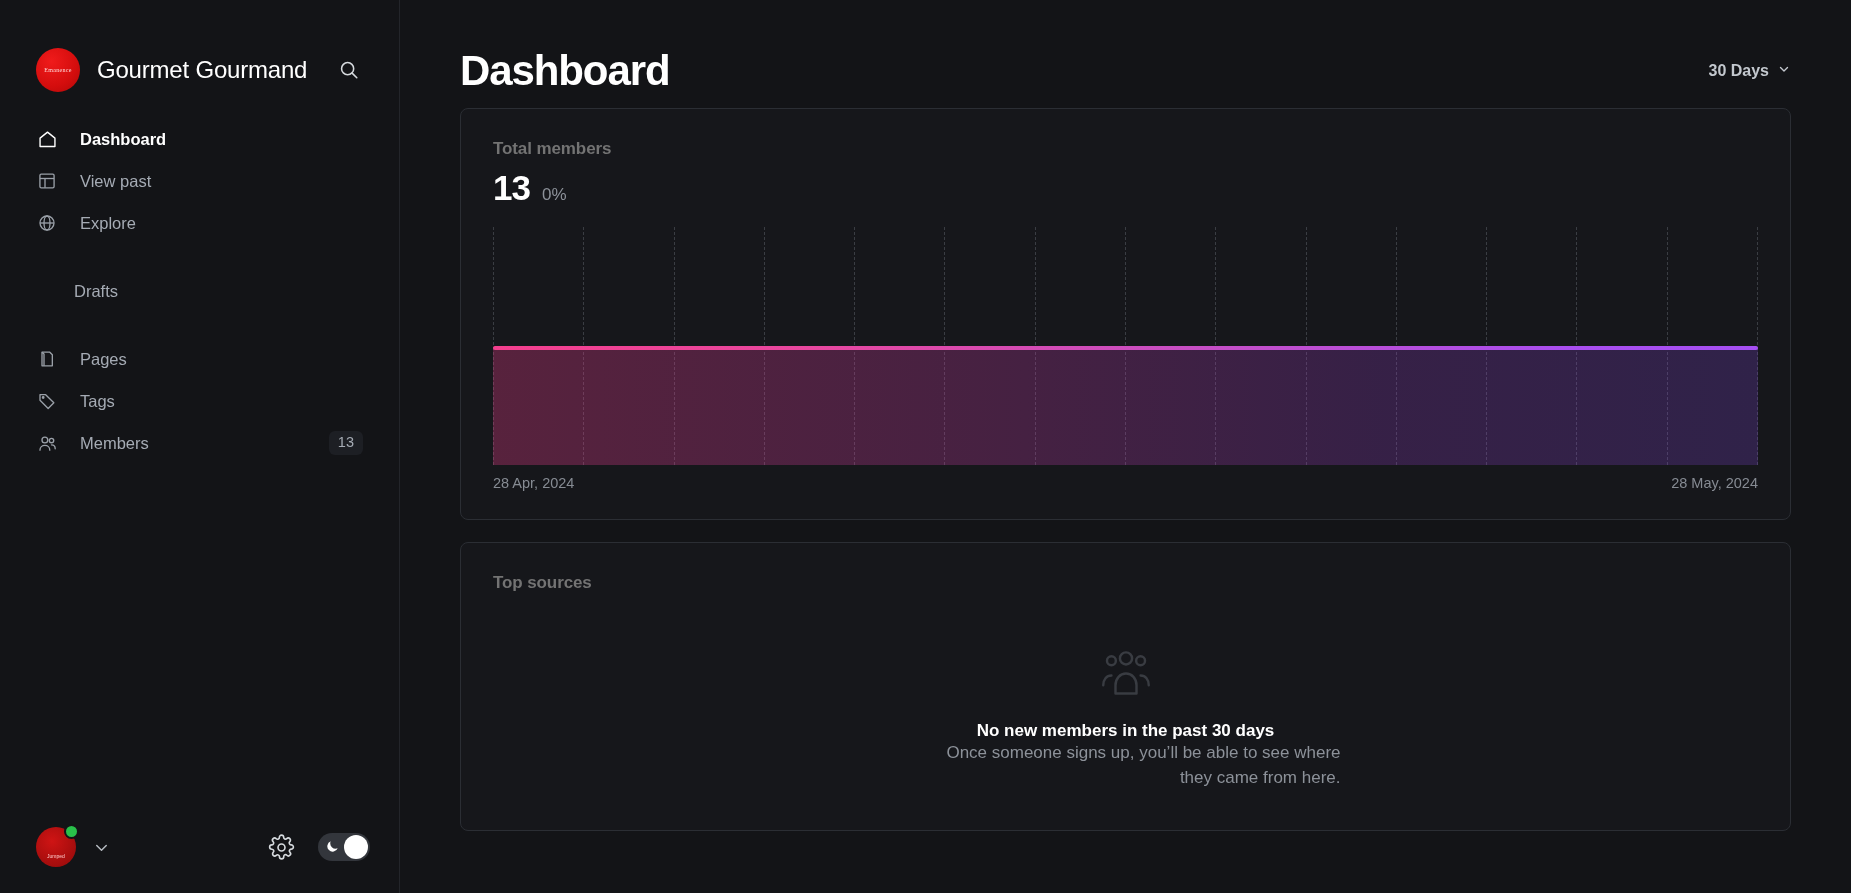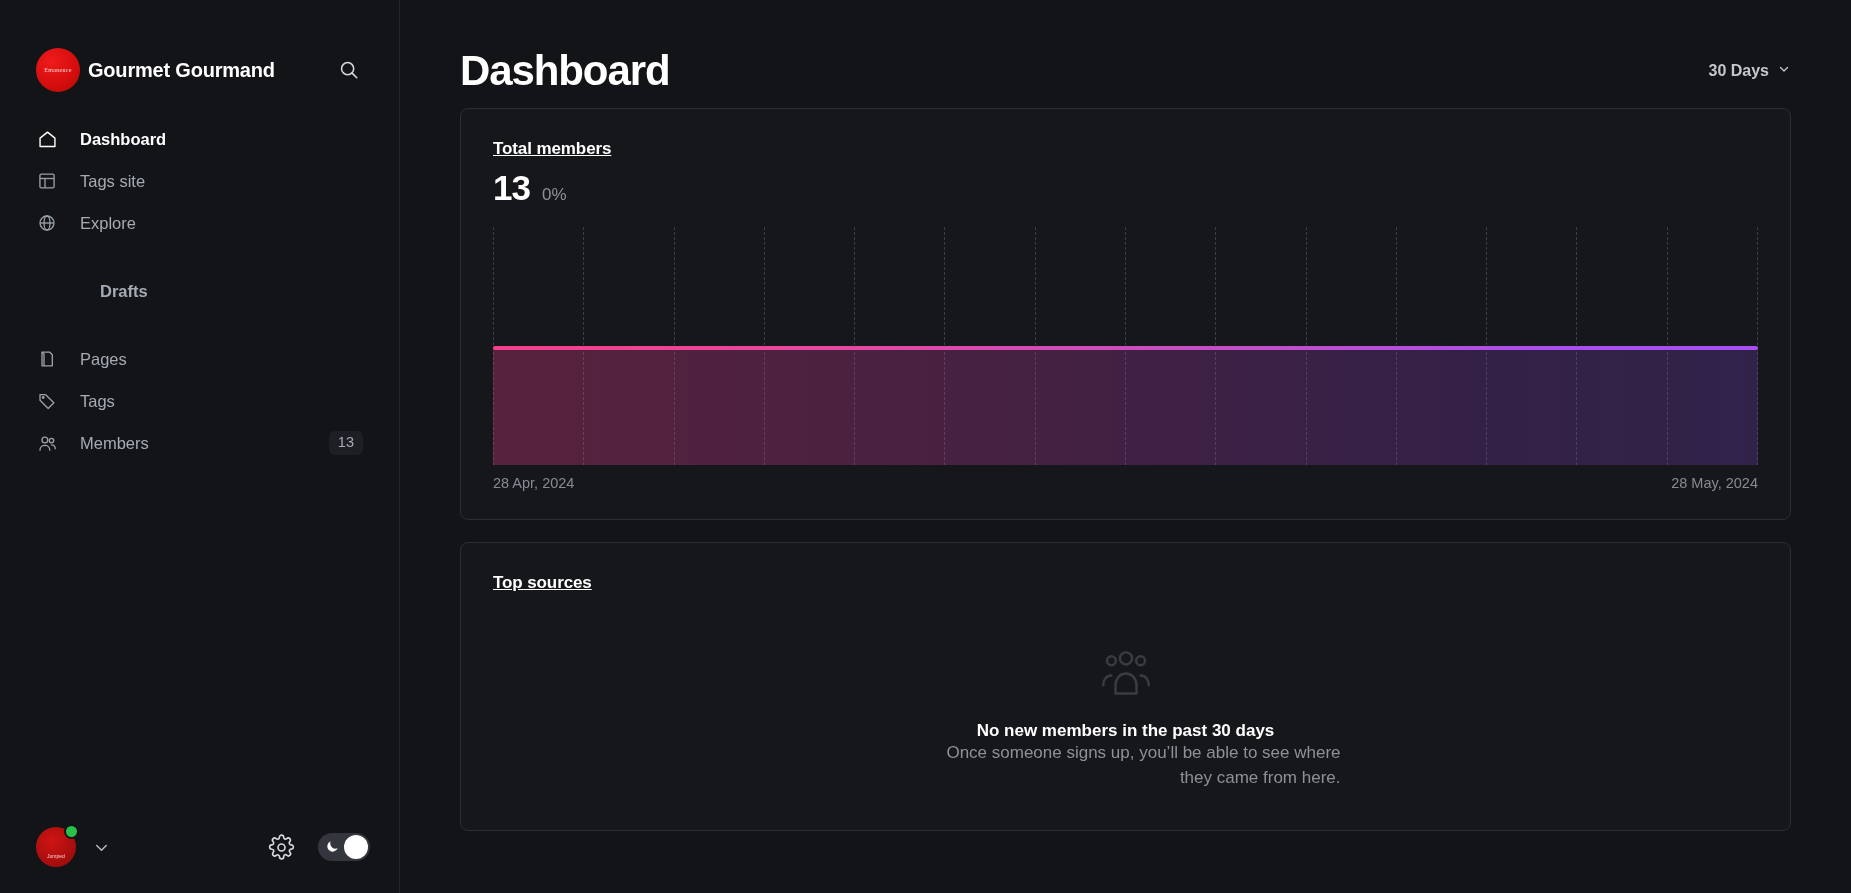--- a/index.html
+++ b/index.html
@@ -31,22 +31,22 @@
     flex: 0 0 44px;
     overflow: hidden;
   }
   .brand-logo span {
     font-size: 6px; color: #ffd9d9; letter-spacing: .3px;
     font-family: "Liberation Serif", serif;
     transform: scaleY(1.1);
     white-space: nowrap;
   }
   .brand-title {
-    margin-left: 8px; color: #ffffff;
-    font-size: 20px; font-weight: 700; letter-spacing: -0.2px;
+    margin-left: 17px; color: #ffffff;
+    font-size: 24px; font-weight: 400; letter-spacing: -0.2px;
     white-space: nowrap;
   }
   .brand-search {
     margin-left: auto; width: 28px; height: 28px;
     display: flex; align-items: center; justify-content: center;
     cursor: pointer;
   }
 
   .nav { padding: 18px 0 0 0; }
   .nav-group { margin-bottom: 26px; }
@@ -55,21 +55,21 @@
     height: 42px; padding: 0 36px;
     color: #a5abb4; font-size: 16.5px;
     cursor: pointer; position: relative;
   }
   .nav-item .ic {
     width: 22px; height: 22px; flex: 0 0 22px;
     display: flex; align-items: center; justify-content: center;
     margin-right: 22px;
   }
   .nav-item.active { color: #ffffff; font-weight: 700; }
-  .nav-item.sub { padding-left: 56px; font-weight: bold; }
+  .nav-item.sub { padding-left: 30px; }
   .nav-item.sub .ic { visibility: hidden; }
   .nav-label { line-height: 1; }
   .nav-badge {
     margin-left: auto; color: #a5abb4; font-size: 14.5px;
     background: #1d1f24; border-radius: 6px;
     padding: 3px 9px; line-height: 1.2;
   }
   .nav-add {
     margin-left: auto; width: 26px; height: 26px;
     display: flex; align-items: center; justify-content: center;
@@ -127,21 +127,21 @@
     color: #c3c8ce; font-size: 16px; font-weight: 600; cursor: pointer;
   }
 
   .card {
     background: #16171b;
     border: 1px solid #2b2e34;
     border-radius: 8px;
     margin: 0 20px 22px 20px;
   }
   .card-pad { padding: 30px 32px 0 32px; }
-  .card-title { color: #ffffff; font-size: 17px; font-weight: 700; letter-spacing: -0.1px; text-decoration: underline; }
+  .card-title { color: #737373; font-size: 17px; font-weight: 700; letter-spacing: -0.1px; }
   .metric-row { display: flex; align-items: baseline; gap: 12px; margin-top: 11px; }
   .metric-value { color: #ffffff; font-size: 35px; font-weight: 700; letter-spacing: -1px; line-height: 1; }
   .metric-delta { color: #8c9199; font-size: 17px; }
 
   .chart-wrap { padding: 22px 32px 0 32px; }
   .chart {
     position: relative; height: 238px; width: 100%;
   }
   .gridlines { position: absolute; inset: 0; display: flex; justify-content: space-between; }
   .gridline { width: 1px; border-left: 1px dashed #3a3d43; height: 100%; }
@@ -207,21 +207,21 @@
           <span class="nav-label">Dashboard</span>
         </div>
         <div class="nav-item">
           <span class="ic">
             <svg width="20" height="20" viewBox="0 0 24 24" fill="none" stroke="#9aa0a8" stroke-width="1.6">
               <rect x="3.5" y="3.8" width="17" height="16.4" rx="1.6"></rect>
                 <line x1="3.5" y1="9" x2="20.5" y2="9"></line>
                 <line x1="9.6" y1="9" x2="9.6" y2="20.2"></line>
             </svg>
           </span>
-          <span class="nav-label">Tags site</span>
+          <span class="nav-label">View past</span>
         </div>
         <div class="nav-item">
           <span class="ic">
             <svg width="20" height="20" viewBox="0 0 24 24" fill="none" stroke="#9aa0a8" stroke-width="1.6">
               <circle cx="12" cy="12" r="8.4"></circle>
                 <ellipse cx="12" cy="12" rx="3.6" ry="8.4"></ellipse>
                 <line x1="3.7" y1="12" x2="20.3" y2="12"></line>
             </svg>
           </span>
           <span class="nav-label">Explore</span>

